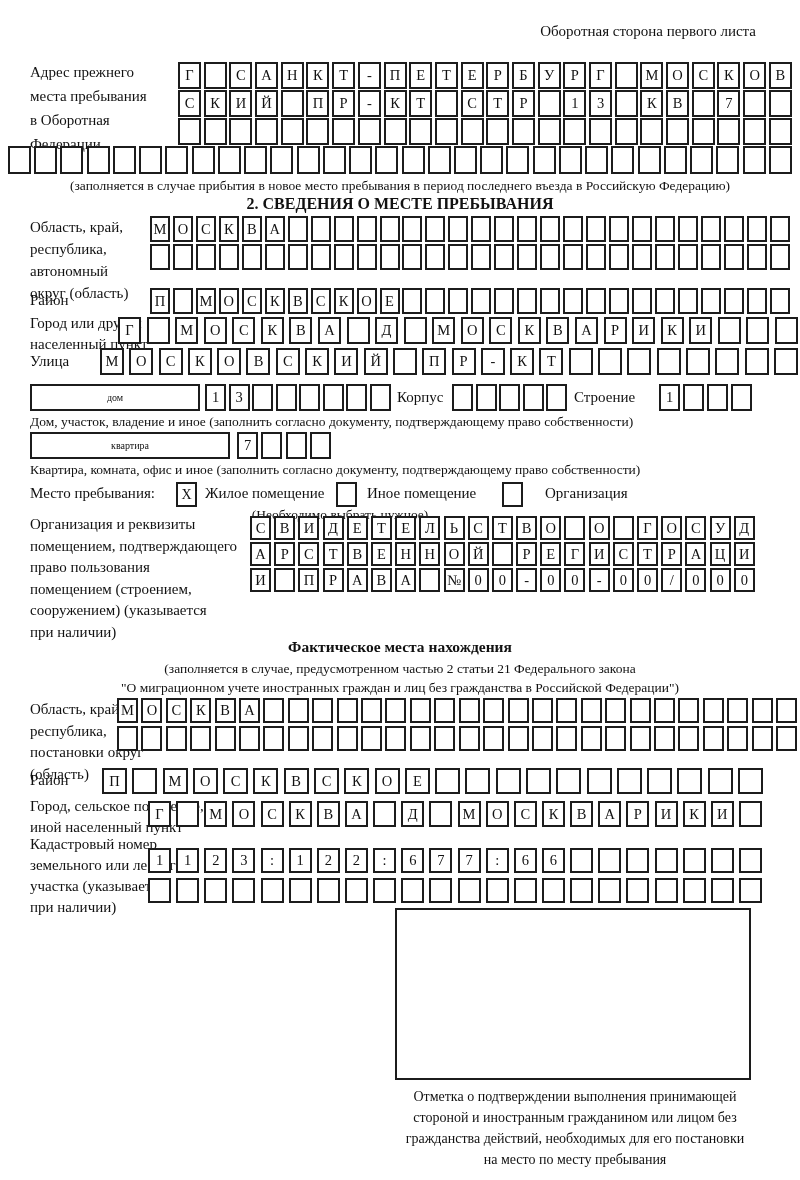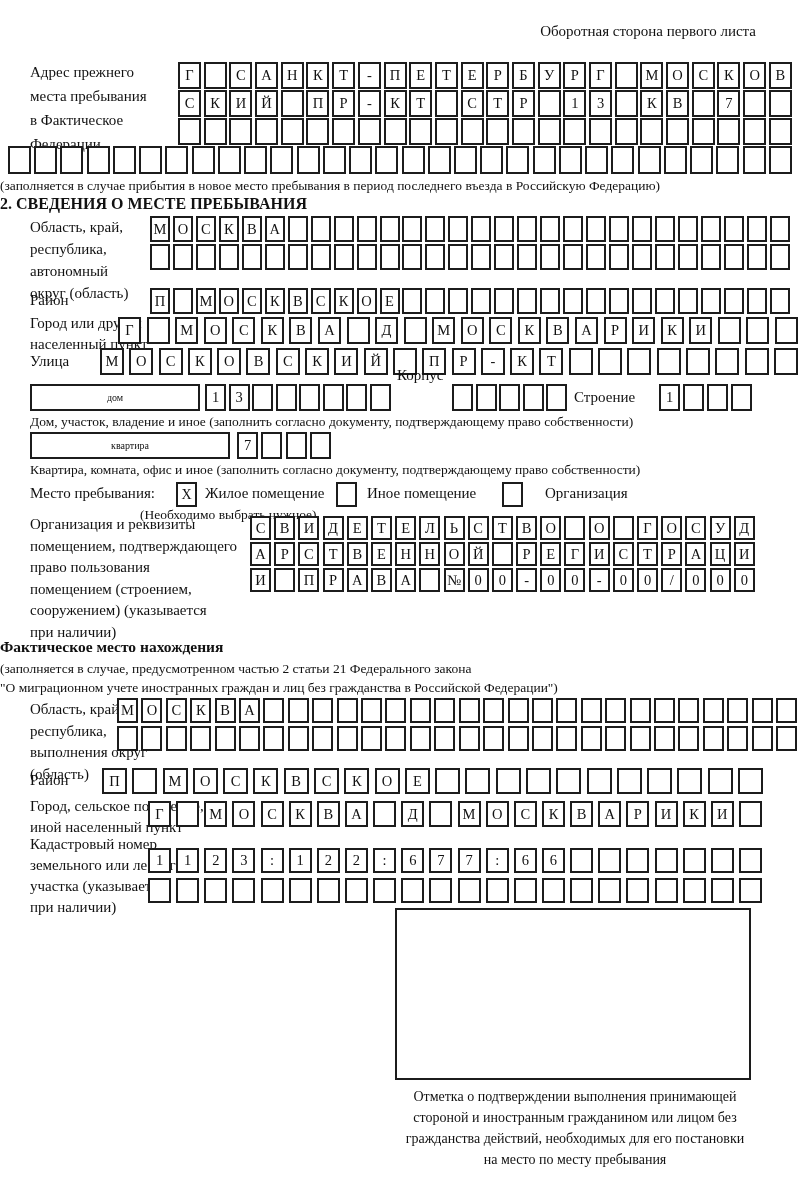--- a/index.html
+++ b/index.html
@@ -1,21 +1,21 @@
 <!DOCTYPE html>
 <html><head>
 <meta charset="utf-8">
 <style>
   html,body{margin:0;padding:0;background:#e8e8e8;}
   .page{
     position:relative;width:800px;height:1180px;margin:0 auto;background:#ffffff;
     font-family:Liberation Serif, serif;color:#111;overflow:hidden;
   }
   .t{position:absolute;font-size:15px;white-space:nowrap;}
-  .center{text-align:left;white-space:normal;}
+  .center{text-align:center;white-space:normal;}
   .bold{font-weight:bold;}
   .small{font-size:13.5px;}
   .label{position:absolute;font-size:15px;}
   .label .line{white-space:nowrap;}
   .cells{position:absolute;display:flex;justify-content:space-between;}
   .cell{
     box-sizing:border-box;border:2px solid #1c1c1c;background:#fff;
     display:flex;align-items:center;justify-content:center;
     font-size:14.5px;line-height:1;flex:0 0 auto;
   }
@@ -42,21 +42,21 @@
 </head>
 <body>
 
 <div class="page">
 
   <div class="t" style="top:23px;right:44px;">Оборотная сторона первого листа</div>
 
   <div class="label" style="left:30px;top:60px;line-height:24px;">
       <div class="line">Адрес прежнего</div>
       <div class="line">места пребывания</div>
-      <div class="line">в Фактическое</div>
+      <div class="line">в Оборотная</div>
       <div class="line">Федерации</div>
     </div>
   <div class="cells row-prev" style="left:178px;top:62px;width:614px;">
       <span class="cell">Г</span>
       <span class="cell"></span>
       <span class="cell">С</span>
       <span class="cell">А</span>
       <span class="cell">Н</span>
       <span class="cell">К</span>
       <span class="cell">Т</span>
@@ -328,21 +328,21 @@
   <div class="cells row-house" style="left:205px;top:384px;width:186px;">
       <span class="cell">1</span>
       <span class="cell">3</span>
       <span class="cell"></span>
       <span class="cell"></span>
       <span class="cell"></span>
       <span class="cell"></span>
       <span class="cell"></span>
       <span class="cell"></span>
     </div>
-  <div class="t" style="left:397px;top:367px;">Корпус</div>
+  <div class="t" style="left:397px;top:389px;">Корпус</div>
   <div class="cells row-house" style="left:452px;top:384px;width:115px;">
       <span class="cell"></span>
       <span class="cell"></span>
       <span class="cell"></span>
       <span class="cell"></span>
       <span class="cell"></span>
     </div>
   <div class="t" style="left:574px;top:389px;">Строение</div>
   <div class="cells row-house" style="left:659px;top:384px;width:93px;">
       <span class="cell">1</span>
@@ -441,28 +441,28 @@
       <span class="cell">0</span>
       <span class="cell">-</span>
       <span class="cell">0</span>
       <span class="cell">0</span>
       <span class="cell">/</span>
       <span class="cell">0</span>
       <span class="cell">0</span>
       <span class="cell">0</span>
     </div>
 
-  <div class="t bold center" style="left:0;top:638px;width:800px;font-size:15.5px;">Фактическое место нахождения</div>
+  <div class="t bold center" style="left:0;top:638px;width:800px;font-size:15.5px;">Фактическое места нахождения</div>
   <div class="t small center" style="left:0;top:661px;width:800px;">(заполняется в случае, предусмотренном частью 2 статьи 21 Федерального закона</div>
   <div class="t small center" style="left:0;top:680px;width:800px;">"О миграционном учете иностранных граждан и лиц без гражданства в Российской Федерации")</div>
 
   <div class="label" style="left:30px;top:699px;line-height:21.5px;">
       <div class="line">Область, край,</div>
       <div class="line">республика,</div>
-      <div class="line">выполнения округ</div>
+      <div class="line">постановки округ</div>
       <div class="line">(область)</div>
     </div>
   <div class="cells row-fr" style="left:117px;top:698px;width:680px;">
       <span class="cell">М</span>
       <span class="cell">О</span>
       <span class="cell">С</span>
       <span class="cell">К</span>
       <span class="cell">В</span>
       <span class="cell">А</span>
       <span class="cell"></span>

